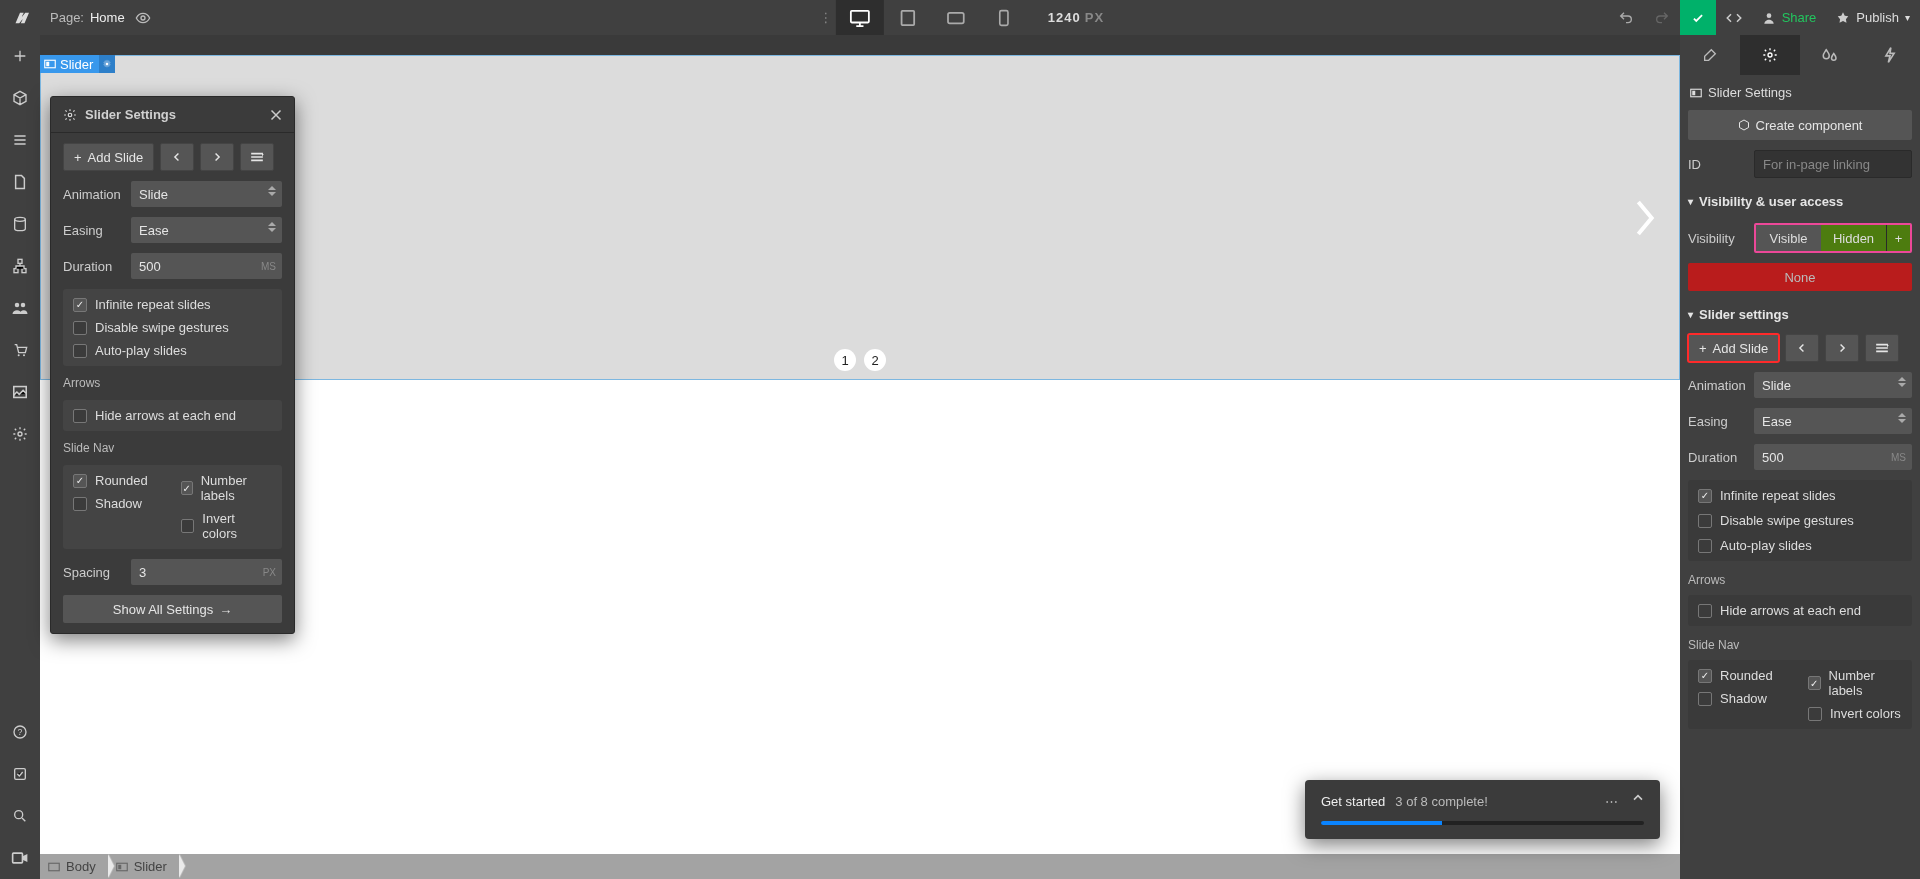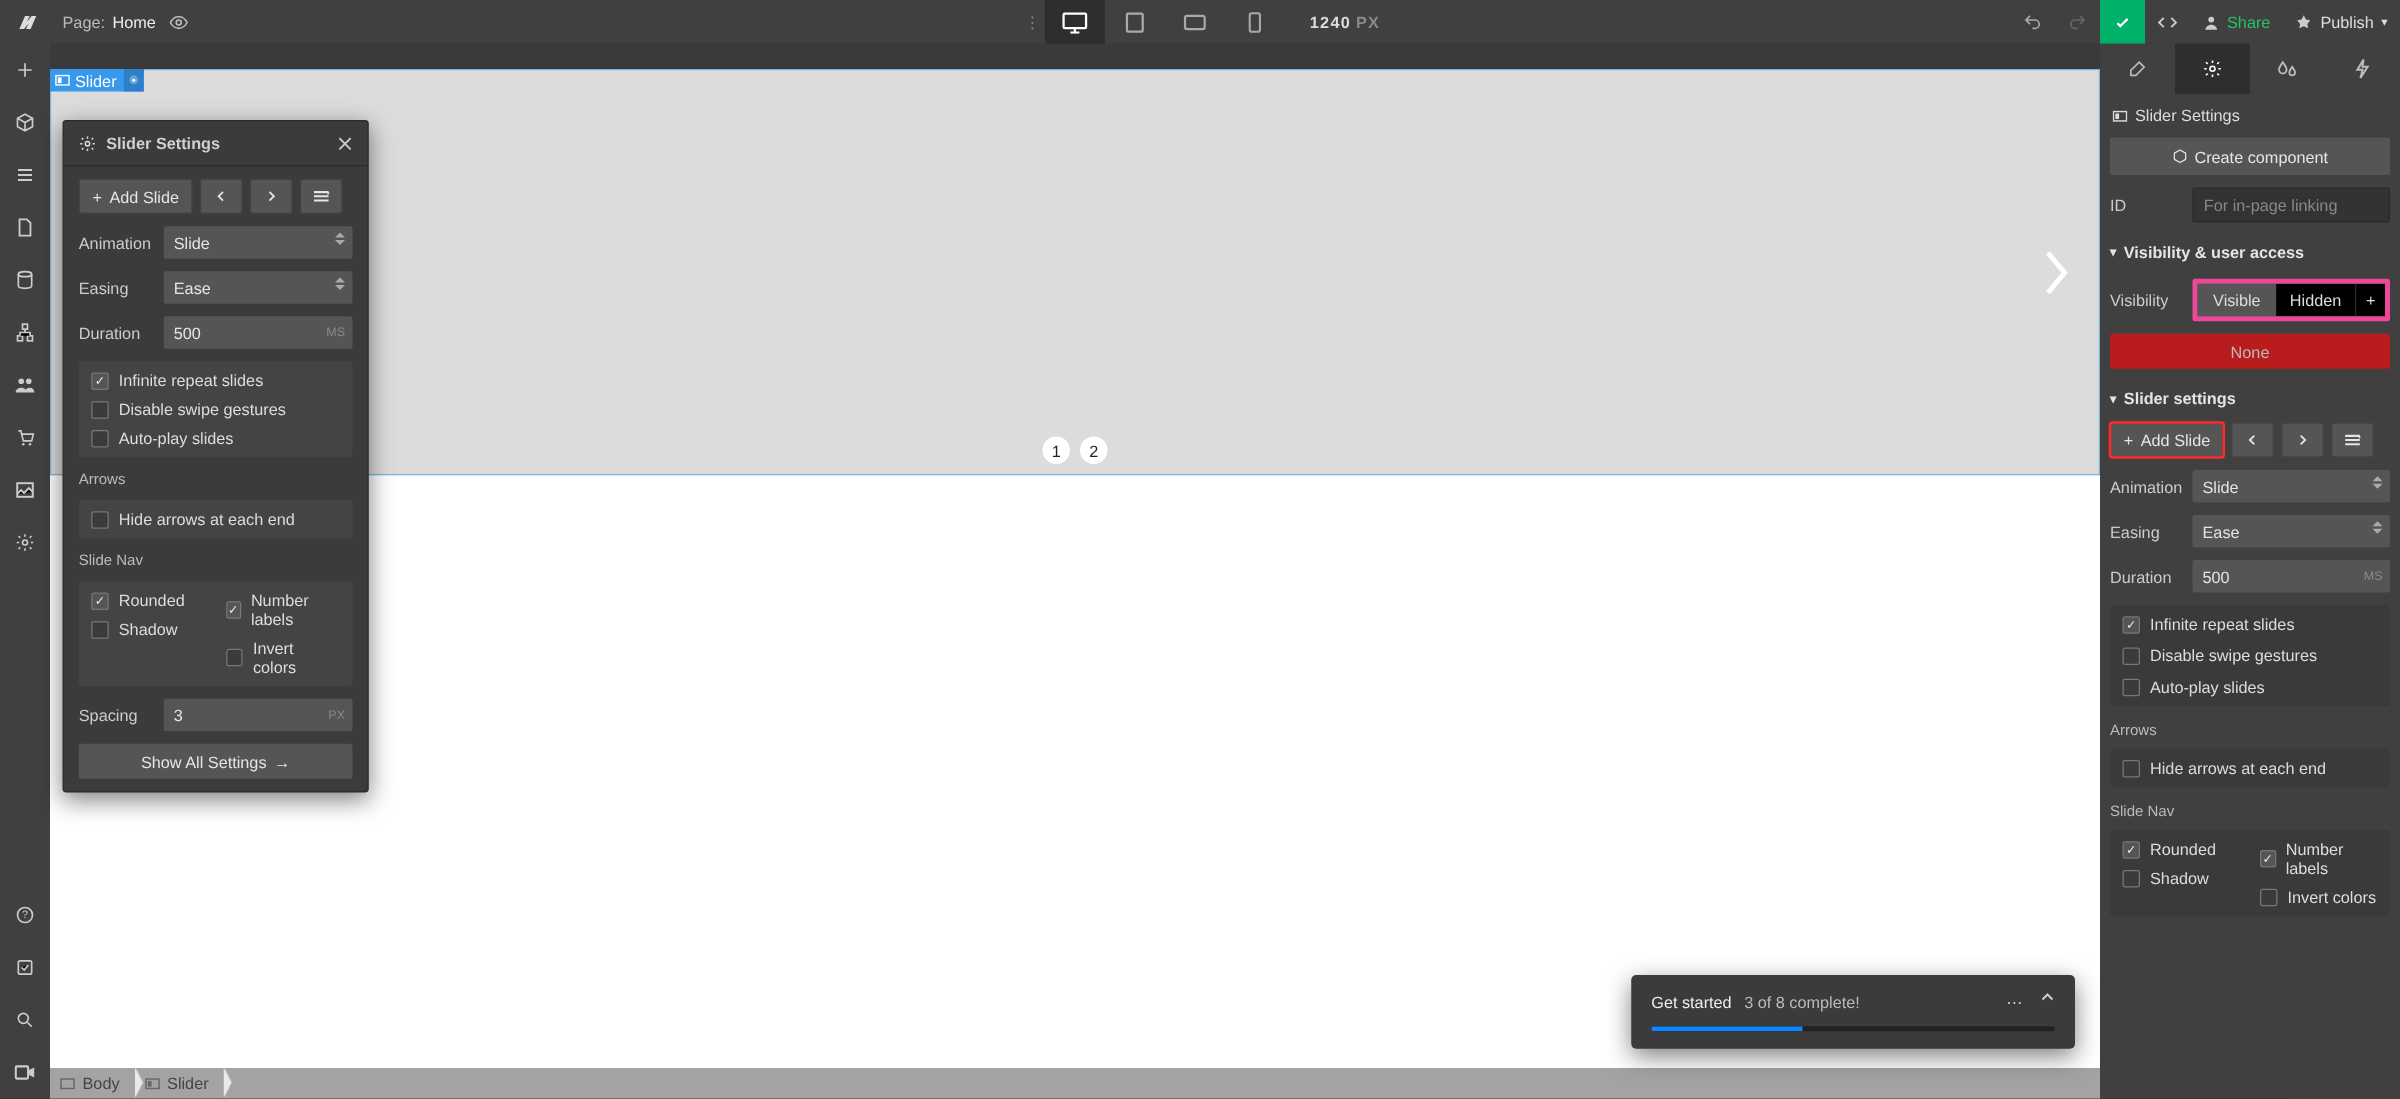--- a/index.html
+++ b/index.html
@@ -72,22 +72,22 @@
 .rtab{flex:1;display:flex;align-items:center;justify-content:center;color:#bbb;cursor:pointer;}
 .rtab.active{background:#2e2e2e;color:#fff;}
 .rpanel-body{flex:1;overflow:auto;padding:0 8px 20px;}
 .rp-title{display:flex;align-items:center;gap:6px;padding:10px 2px;color:#ddd;}
 .rp-primary-btn{background:#555;height:30px;display:flex;align-items:center;justify-content:center;gap:6px;border-radius:2px;color:#e5e5e5;cursor:pointer;margin-bottom:10px;}
 .rp-row{display:flex;align-items:center;gap:8px;margin:10px 0;}
 .rp-row .lbl{width:58px;color:#ccc;}
 .rp-input{flex:1;background:#333;height:28px;border:1px solid #2a2a2a;border-radius:2px;padding:0 8px;color:#888;display:flex;align-items:center;}
 .rp-section{margin-top:12px;}
 .rp-section-head{display:flex;align-items:center;gap:6px;font-weight:600;color:#e5e5e5;padding:4px 0;}
-.seg{display:flex;border:4px solid #ec4899;border-radius:2px;overflow:hidden;flex:1;}
-.seg .sbtn{flex:1;height:26px;display:flex;align-items:center;justify-content:center;background:#000000;cursor:pointer;color:#ddd;}
+.seg{display:flex;border:2px solid #ec4899;border-radius:2px;overflow:hidden;flex:1;}
+.seg .sbtn{flex:1;height:26px;display:flex;align-items:center;justify-content:center;background:#4d7c0f;cursor:pointer;color:#ddd;}
 .seg .sbtn.active{background:#555;}
 .seg .plus{width:24px;flex:0 0 24px;border-left:1px solid #2a2a2a;}
 .none-box{background:#b91c1c;height:28px;display:flex;align-items:center;justify-content:center;color:#bbb;border-radius:2px;margin-top:8px;}
 .highlight-red{outline:2px solid #ff2a2a;outline-offset:-1px;}
 .rp-check-block{background:#3a3a3a;border-radius:3px;padding:8px 10px;display:flex;flex-direction:column;gap:10px;margin-top:8px;}
 
 
 .bcrumb{position:absolute;left:40px;right:240px;bottom:0;height:25px;background:#a3a3a3;display:flex;align-items:center;color:#444;}
 .bc-item{display:flex;align-items:center;gap:6px;padding:0 12px 0 8px;height:25px;position:relative;}
 .bc-item::after{content:"";position:absolute;right:-6px;top:0;width:0;height:0;border-top:12.5px solid transparent;border-bottom:12.5px solid transparent;border-left:6px solid #eaeaea;z-index:1;}

